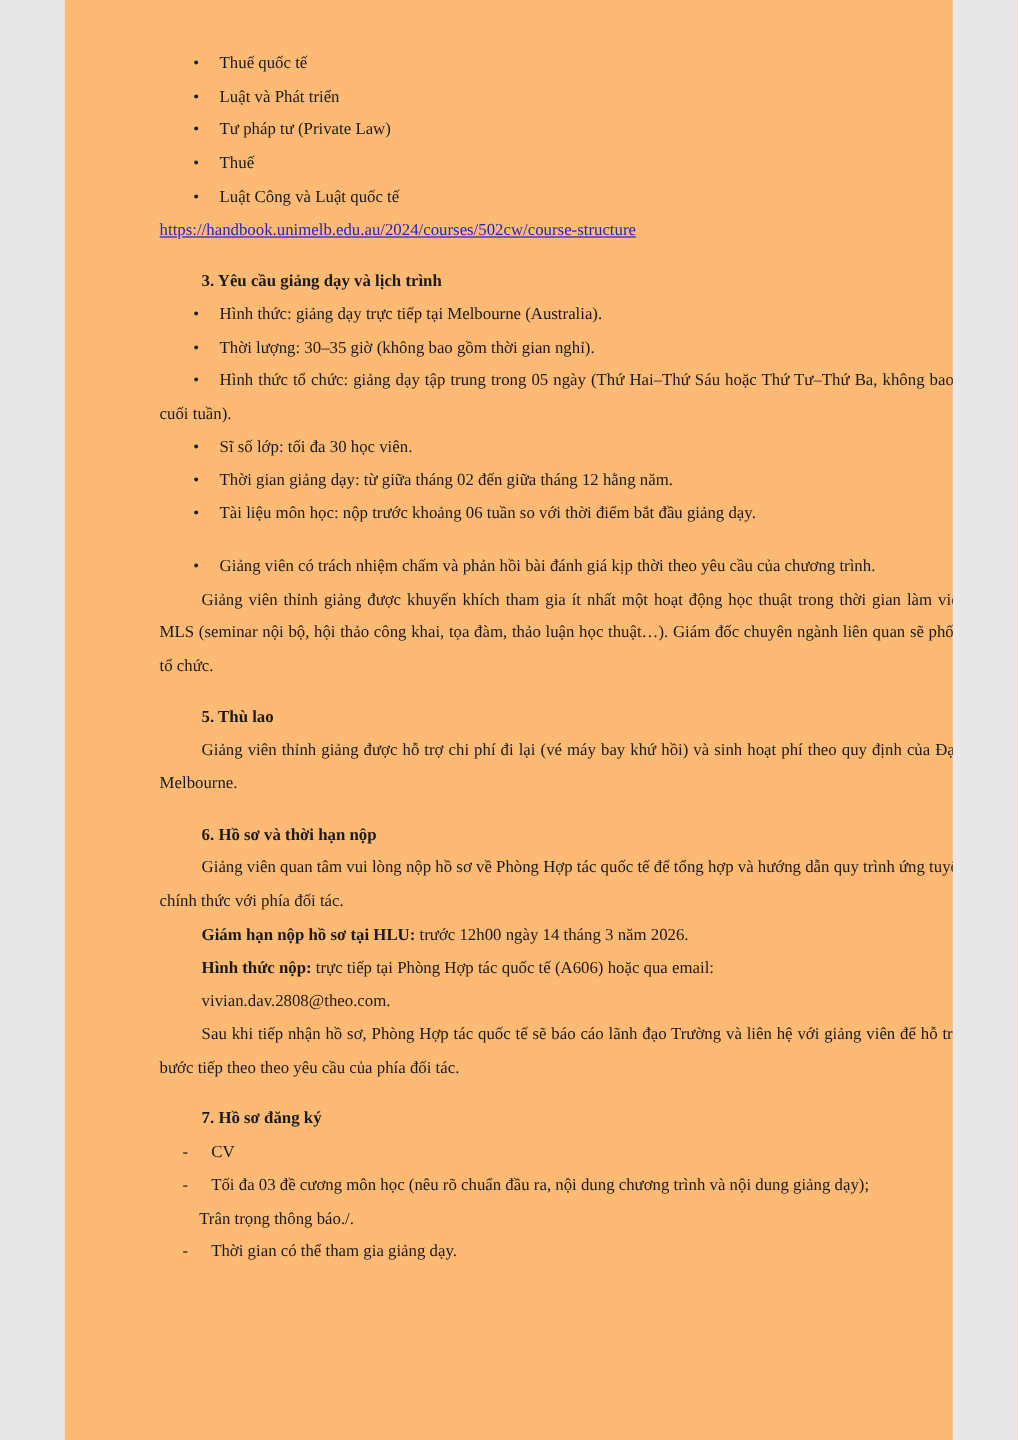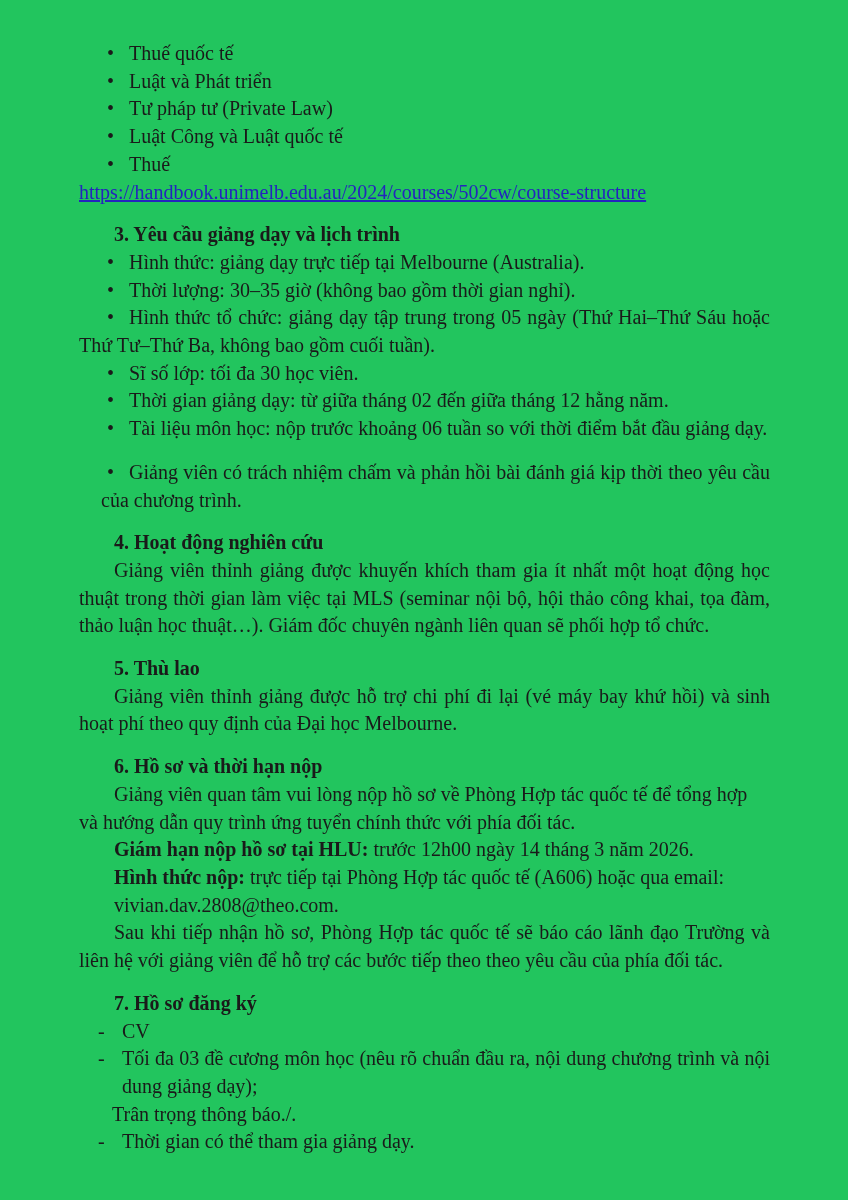--- a/index.html
+++ b/index.html
@@ -2,27 +2,27 @@
 <html><head>
 <meta charset="utf-8">
 <style>
   html, body { margin: 0; padding: 0; }
   body {
     background: #e8e8e8;
     font-family: "Liberation Serif", "DejaVu Serif", serif;
   }
   .page {
     position: relative;
-    width: 848px;
+    width: 740px;
     height: 1200px;
     margin: 0 auto;
-    background: #22c55e;
+    background: #fdba74;
     overflow: hidden;
     color: #1a1a1a;
-    font-size: 20px;
+    font-size: 14px;
     line-height: 27.7px;
   }
   .content {
     position: absolute;
     top: 40px;
     left: 79px;
     width: 691px;
   }
   .blk { margin: 0; padding: 0; }
 
@@ -65,24 +65,24 @@
     <div class="blk li-flat">
       <span class="marker-b">•</span><span>Thuế quốc tế</span>
     </div>
     <div class="blk li-flat">
       <span class="marker-b">•</span><span>Luật và Phát triển</span>
     </div>
     <div class="blk li-flat">
       <span class="marker-b">•</span><span>Tư pháp tư (Private Law)</span>
     </div>
     <div class="blk li-flat">
-      <span class="marker-b">•</span><span>Luật Công và Luật quốc tế</span>
+      <span class="marker-b">•</span><span>Thuế</span>
     </div>
     <div class="blk li-flat">
-      <span class="marker-b">•</span><span>Thuế</span>
+      <span class="marker-b">•</span><span>Luật Công và Luật quốc tế</span>
     </div>
 
     <div class="blk linkline">
       <a>https://handbook.unimelb.edu.au/2024/courses/502cw/course-structure</a>
     </div>
 
     <div class="blk heading">3. Yêu cầu giảng dạy và lịch trình</div>
     <div class="blk li-flat">
       <span class="marker-b">•</span><span>Hình thức: giảng dạy trực tiếp tại Melbourne (Australia).</span>
     </div>
@@ -98,21 +98,20 @@
     <div class="blk li-flat">
       <span class="marker-b">•</span><span>Thời gian giảng dạy: từ giữa tháng 02 đến giữa tháng 12 hằng năm.</span>
     </div>
     <div class="blk li-flat">
       <span class="marker-b">•</span><span>Tài liệu môn học: nộp trước khoảng 06 tuần so với thời điểm bắt đầu giảng dạy.</span>
     </div>
     <div class="blk li-hang">
       <span class="marker-b">•</span><span>Giảng viên có trách nhiệm chấm và phản hồi bài đánh giá kịp thời theo yêu cầu của chương trình.</span>
     </div>
 
-    <div class="blk heading">4. Hoạt động nghiên cứu</div>
     <div class="blk para">Giảng viên thỉnh giảng được khuyến khích tham gia ít nhất một hoạt động học thuật trong thời gian làm việc tại MLS (seminar nội bộ, hội thảo công khai, tọa đàm, thảo luận học thuật…). Giám đốc chuyên ngành liên quan sẽ phối hợp tổ chức.</div>
 
     <div class="blk heading">5. Thù lao</div>
     <div class="blk para">Giảng viên thỉnh giảng được hỗ trợ chi phí đi lại (vé máy bay khứ hồi) và sinh hoạt phí theo quy định của Đại học Melbourne.</div>
 
     <div class="blk heading">6. Hồ sơ và thời hạn nộp</div>
     <div class="blk para-left">Giảng viên quan tâm vui lòng nộp hồ sơ về Phòng Hợp tác quốc tế để tổng hợp và hướng dẫn quy trình ứng tuyển chính thức với phía đối tác.</div>
     <div class="blk para-left">
       <b>Giám hạn nộp hồ sơ tại HLU:</b><span> trước 12h00 ngày 14 tháng 3 năm 2026.</span>
     </div>

